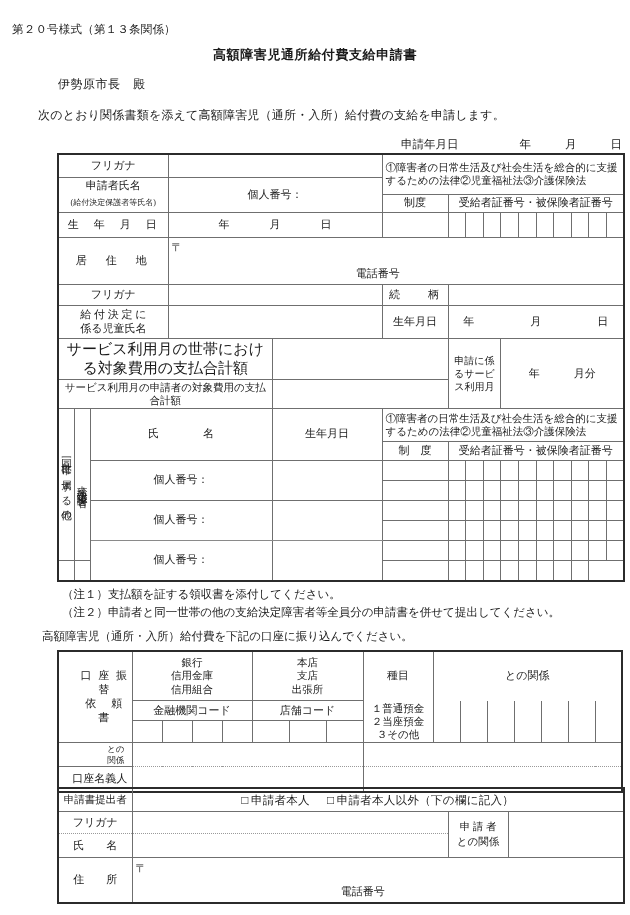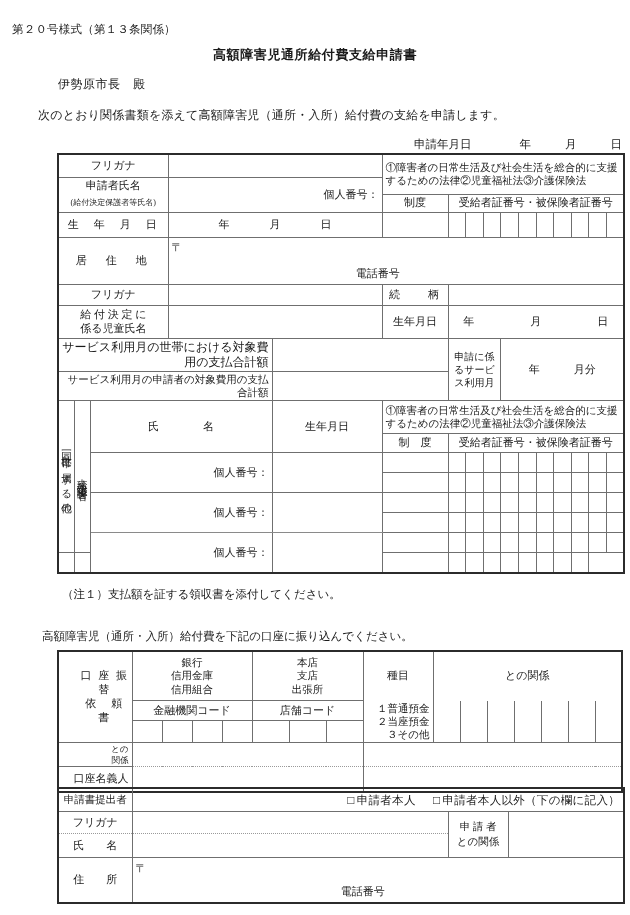--- a/index.html
+++ b/index.html
@@ -54,39 +54,39 @@
     top: 107px;
     font-size: 12px;
     letter-spacing: 0.2px;
   }
   .apply-date {
     position: absolute;
     right: 8px;
     top: 137px;
     font-size: 11.5px;
   }
-  .apply-date .lbl { margin-right: 48px; }
+  .apply-date .lbl { margin-right: 61px; }
   .apply-date .y { margin-right: 34px; }
   .apply-date .m { margin-right: 34px; }
 
   
   table.grid {
     border-collapse: collapse;
     table-layout: fixed;
     font-size: 11px;
   }
   table.grid td {
     border: 1px solid #6f6f6f;
     padding: 1px 3px;
     vertical-align: middle;
     line-height: 1.25;
   }
   .outer { border: 2px solid #2b2b2b; }
   .c  { text-align: center; }
-  .l  { text-align: right; margin-left: 37px; }
+  .l  { text-align: center; margin-left: 37px; }
   .vtop { vertical-align: top; }
   .vbot { vertical-align: bottom; }
   .sp2 { letter-spacing: 2px; margin-left: 19px; }
   .sp4 { letter-spacing: 4px; }
   .xs { font-size: 8px; }
   .dotted-b { border-bottom: 1px dotted #9a9a9a !important; }
   .no-b { border-bottom: none !important; }
   .no-t { border-top: none !important; }
   .mid-b { border-bottom: 1px solid #8a8a8a !important; }
 
@@ -246,21 +246,21 @@
         <div>係る児童氏名</div>
       </td>
       <td colspan="2"></td>
       <td class="c">生年月日</td>
       <td colspan="10" class="c ymd-row">
         <span style="margin-right:56px">年</span><span style="margin-right:56px">月</span><span>日</span>
       </td>
     </tr>
 
     <tr>
-      <td colspan="4" class="l" style="height:20px;font-size:12px">サービス利用月の世帯における対象費用の支払合計額</td>
+      <td colspan="4" class="l" style="height:20px;font-size:15px">サービス利用月の世帯における対象費用の支払合計額</td>
       <td colspan="2"></td>
       <td colspan="3" rowspan="2" class="c" style="font-size:10px;line-height:1.3">申請に係るサービス利用月</td>
       <td colspan="7" rowspan="2" class="c ymd-row">
         <span style="margin-right:34px">年</span><span>月分</span>
       </td>
     </tr>
 
     <tr>
       <td colspan="4" class="l" style="height:20px;font-size:10.5px">サービス利用月の申請者の対象費用の支払合計額</td>
       <td colspan="2"></td>
@@ -377,20 +377,21 @@
       <td class="num-box"></td>
       <td class="num-box"></td>
       <td class="num-box"></td>
       <td class="num-box"></td>
     </tr>
   </tbody>
     </table>
 
   <div class="notes">
     <div>（注１）支払額を証する領収書を添付してください。</div>
+    <div>（注２）申請者と同一世帯の他の支給決定障害者等全員分の申請書を併せて提出してください。</div>
   </div>
 
   <div class="bank-lead">高額障害児（通所・入所）給付費を下記の口座に振り込んでください。</div>
 
   <table class="grid outer bank-table">
     <colgroup>
       <col style="width:74px">
       <col style="width:30px">
         <col style="width:30px">
         <col style="width:30px">

